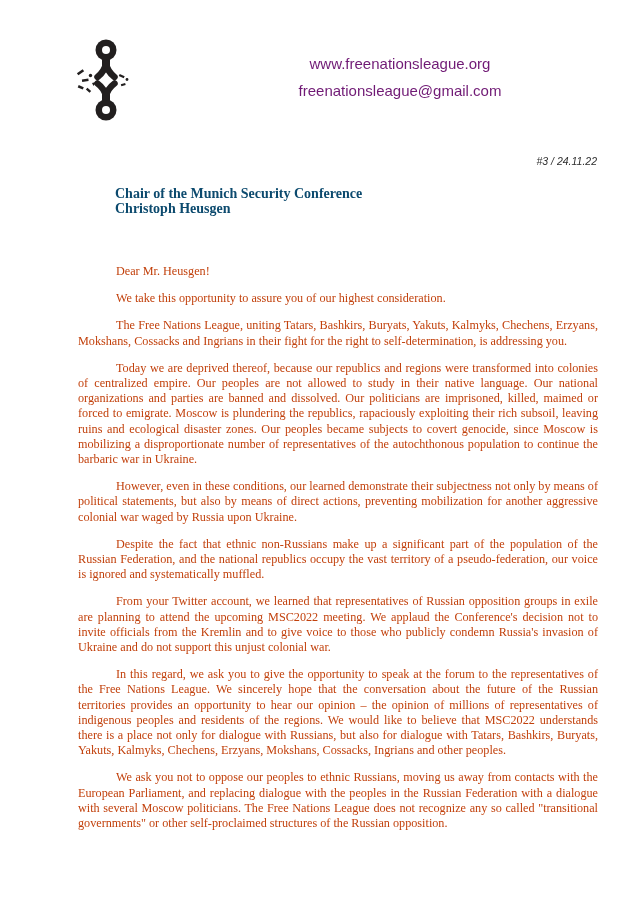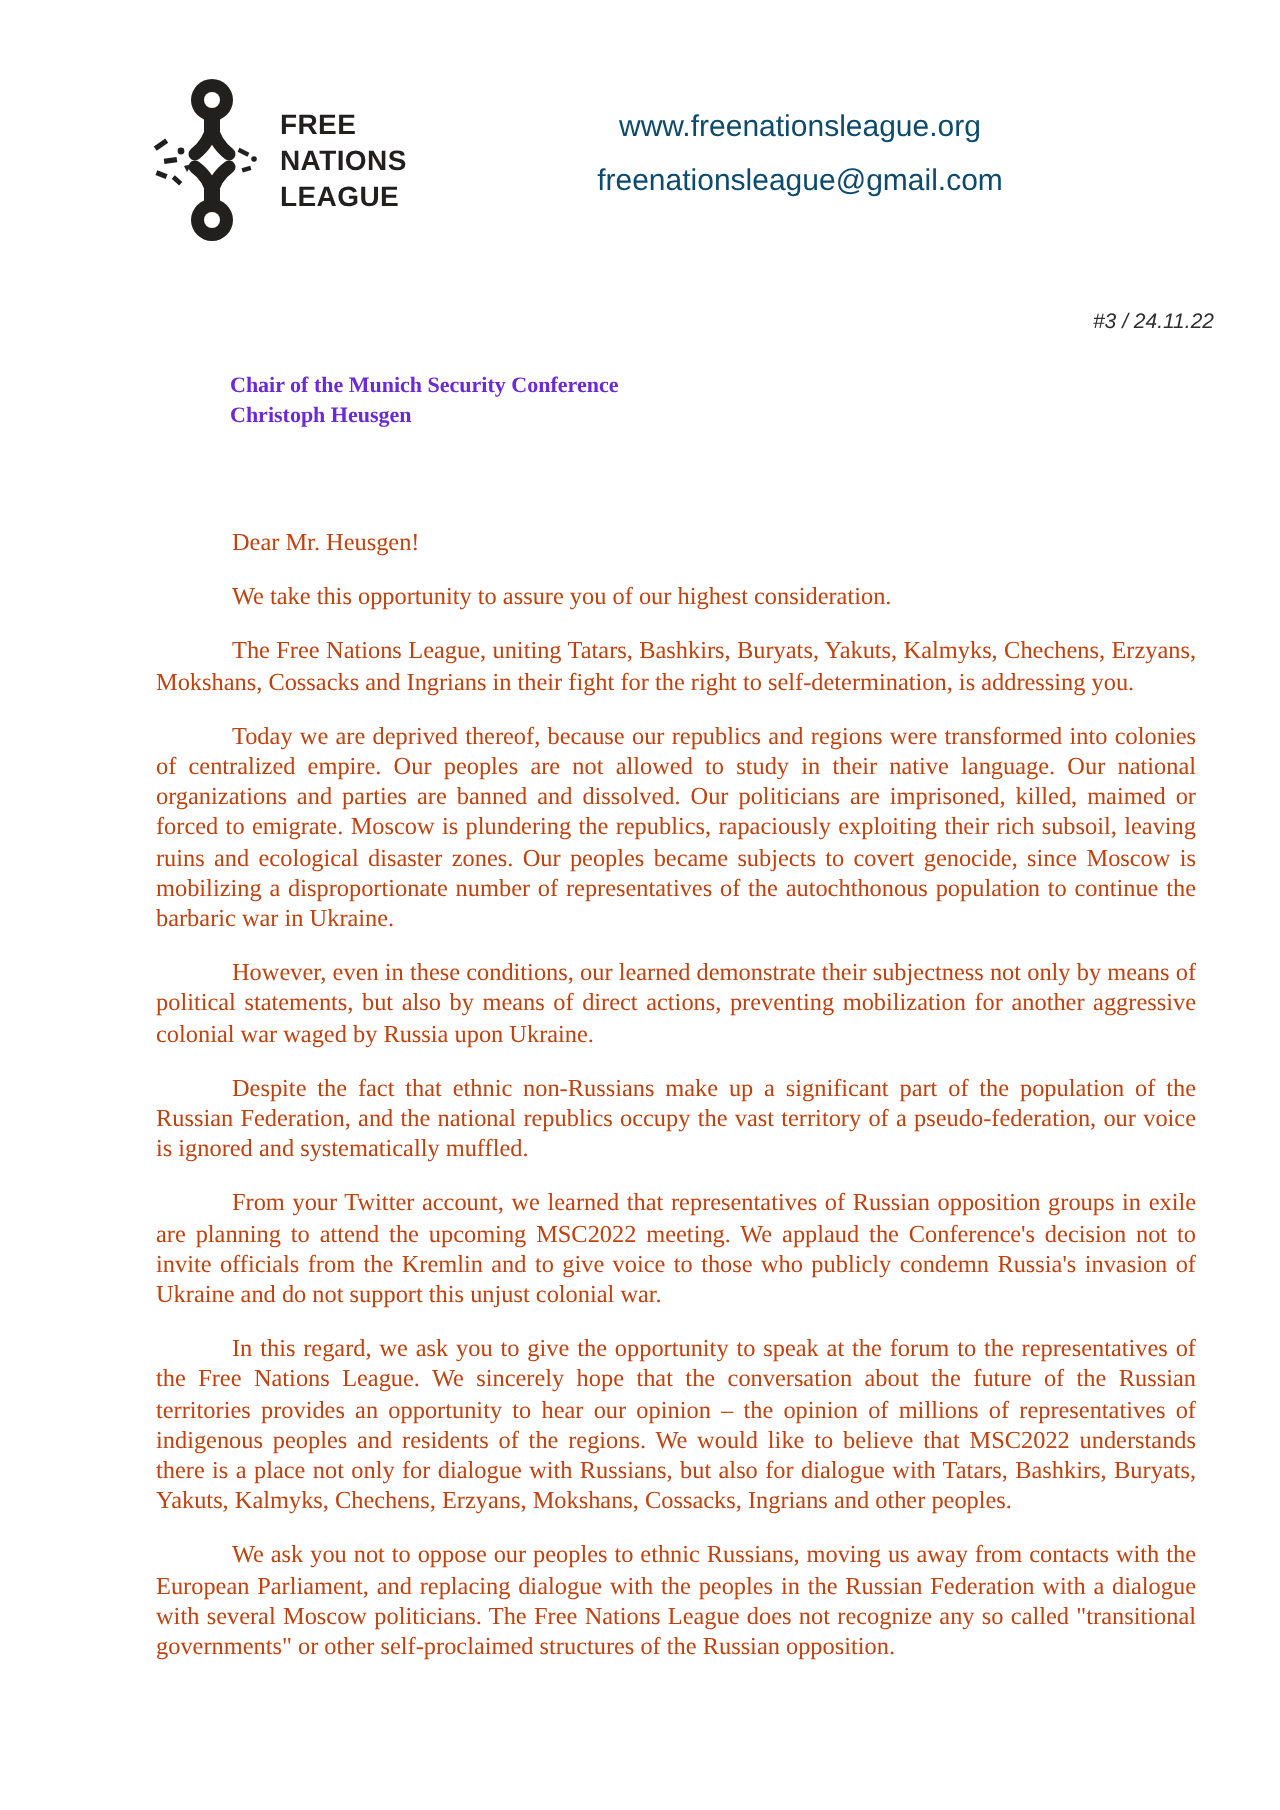--- a/index.html
+++ b/index.html
@@ -22,34 +22,34 @@
     font-family:"Liberation Sans", sans-serif;
     font-weight:bold;
     font-size:14px; line-height:18px;
     color:#221f1f; letter-spacing:0.2px;
   }
   .contact {
     position:absolute; left:250px; top:50px; width:300px;
     text-align:center;
     font-family:"Liberation Sans", sans-serif;
     font-size:15px; line-height:27px;
-    color:#0c4a6e;
+    color:#701a75;
   }
   
   .ref {
-    position:absolute; top:155px; right:33px;
+    position:absolute; top:155px; right:43px;
     font-family:"Liberation Sans", sans-serif;
     font-style:italic;
     font-size:10.5px; color:#2e2e2e;
   }
   
   .recipient {
     position:absolute; left:115px; top:186px;
-    font-weight:bold; font-size:11px; line-height:15px;
-    color:#6d28d9;
+    font-weight:bold; font-size:14px; line-height:15px;
+    color:#0c4a6e;
   }
   .recipient p + p { }
   
   .letter-body {
     position:absolute; left:78px; top:264px; width:520px;
     font-size:12.2px; line-height:15.2px;
     text-align:justify; text-align-last:left;
     color:#c2410c;
   }
   .letter-body p { text-indent:38px; margin:0 0 12px 0; }
@@ -82,25 +82,20 @@
         <rect x="2" y="48" width="5.5" height="2.6" transform="rotate(22 4.7 49.3)"></rect>
         <rect x="10" y="51" width="5" height="2.4" transform="rotate(42 12.5 52.2)"></rect>
         <circle cx="14.5" cy="37.5" r="1.7"></circle>
         <polygon points="16,45 20,44 17.5,48"></polygon>
 
         <rect x="43" y="37" width="5.5" height="2.2" transform="rotate(26 45.7 38.1)"></rect>
         <rect x="45" y="45.5" width="4.5" height="2.2" transform="rotate(-16 47.2 46.6)"></rect>
         <circle cx="51" cy="41.5" r="1.4"></circle>
       </g>
     </svg>
-    <div class="wordmark">
-      <div>FREE</div>
-      <div>NATIONS</div>
-      <div>LEAGUE</div>
-    </div>
   </div>
 
   <div class="contact">
     <div>www.freenationsleague.org</div>
     <div>freenationsleague@gmail.com</div>
   </div>
 
   <div class="ref">#3 / 24.11.22</div>
 
   <div class="recipient">

